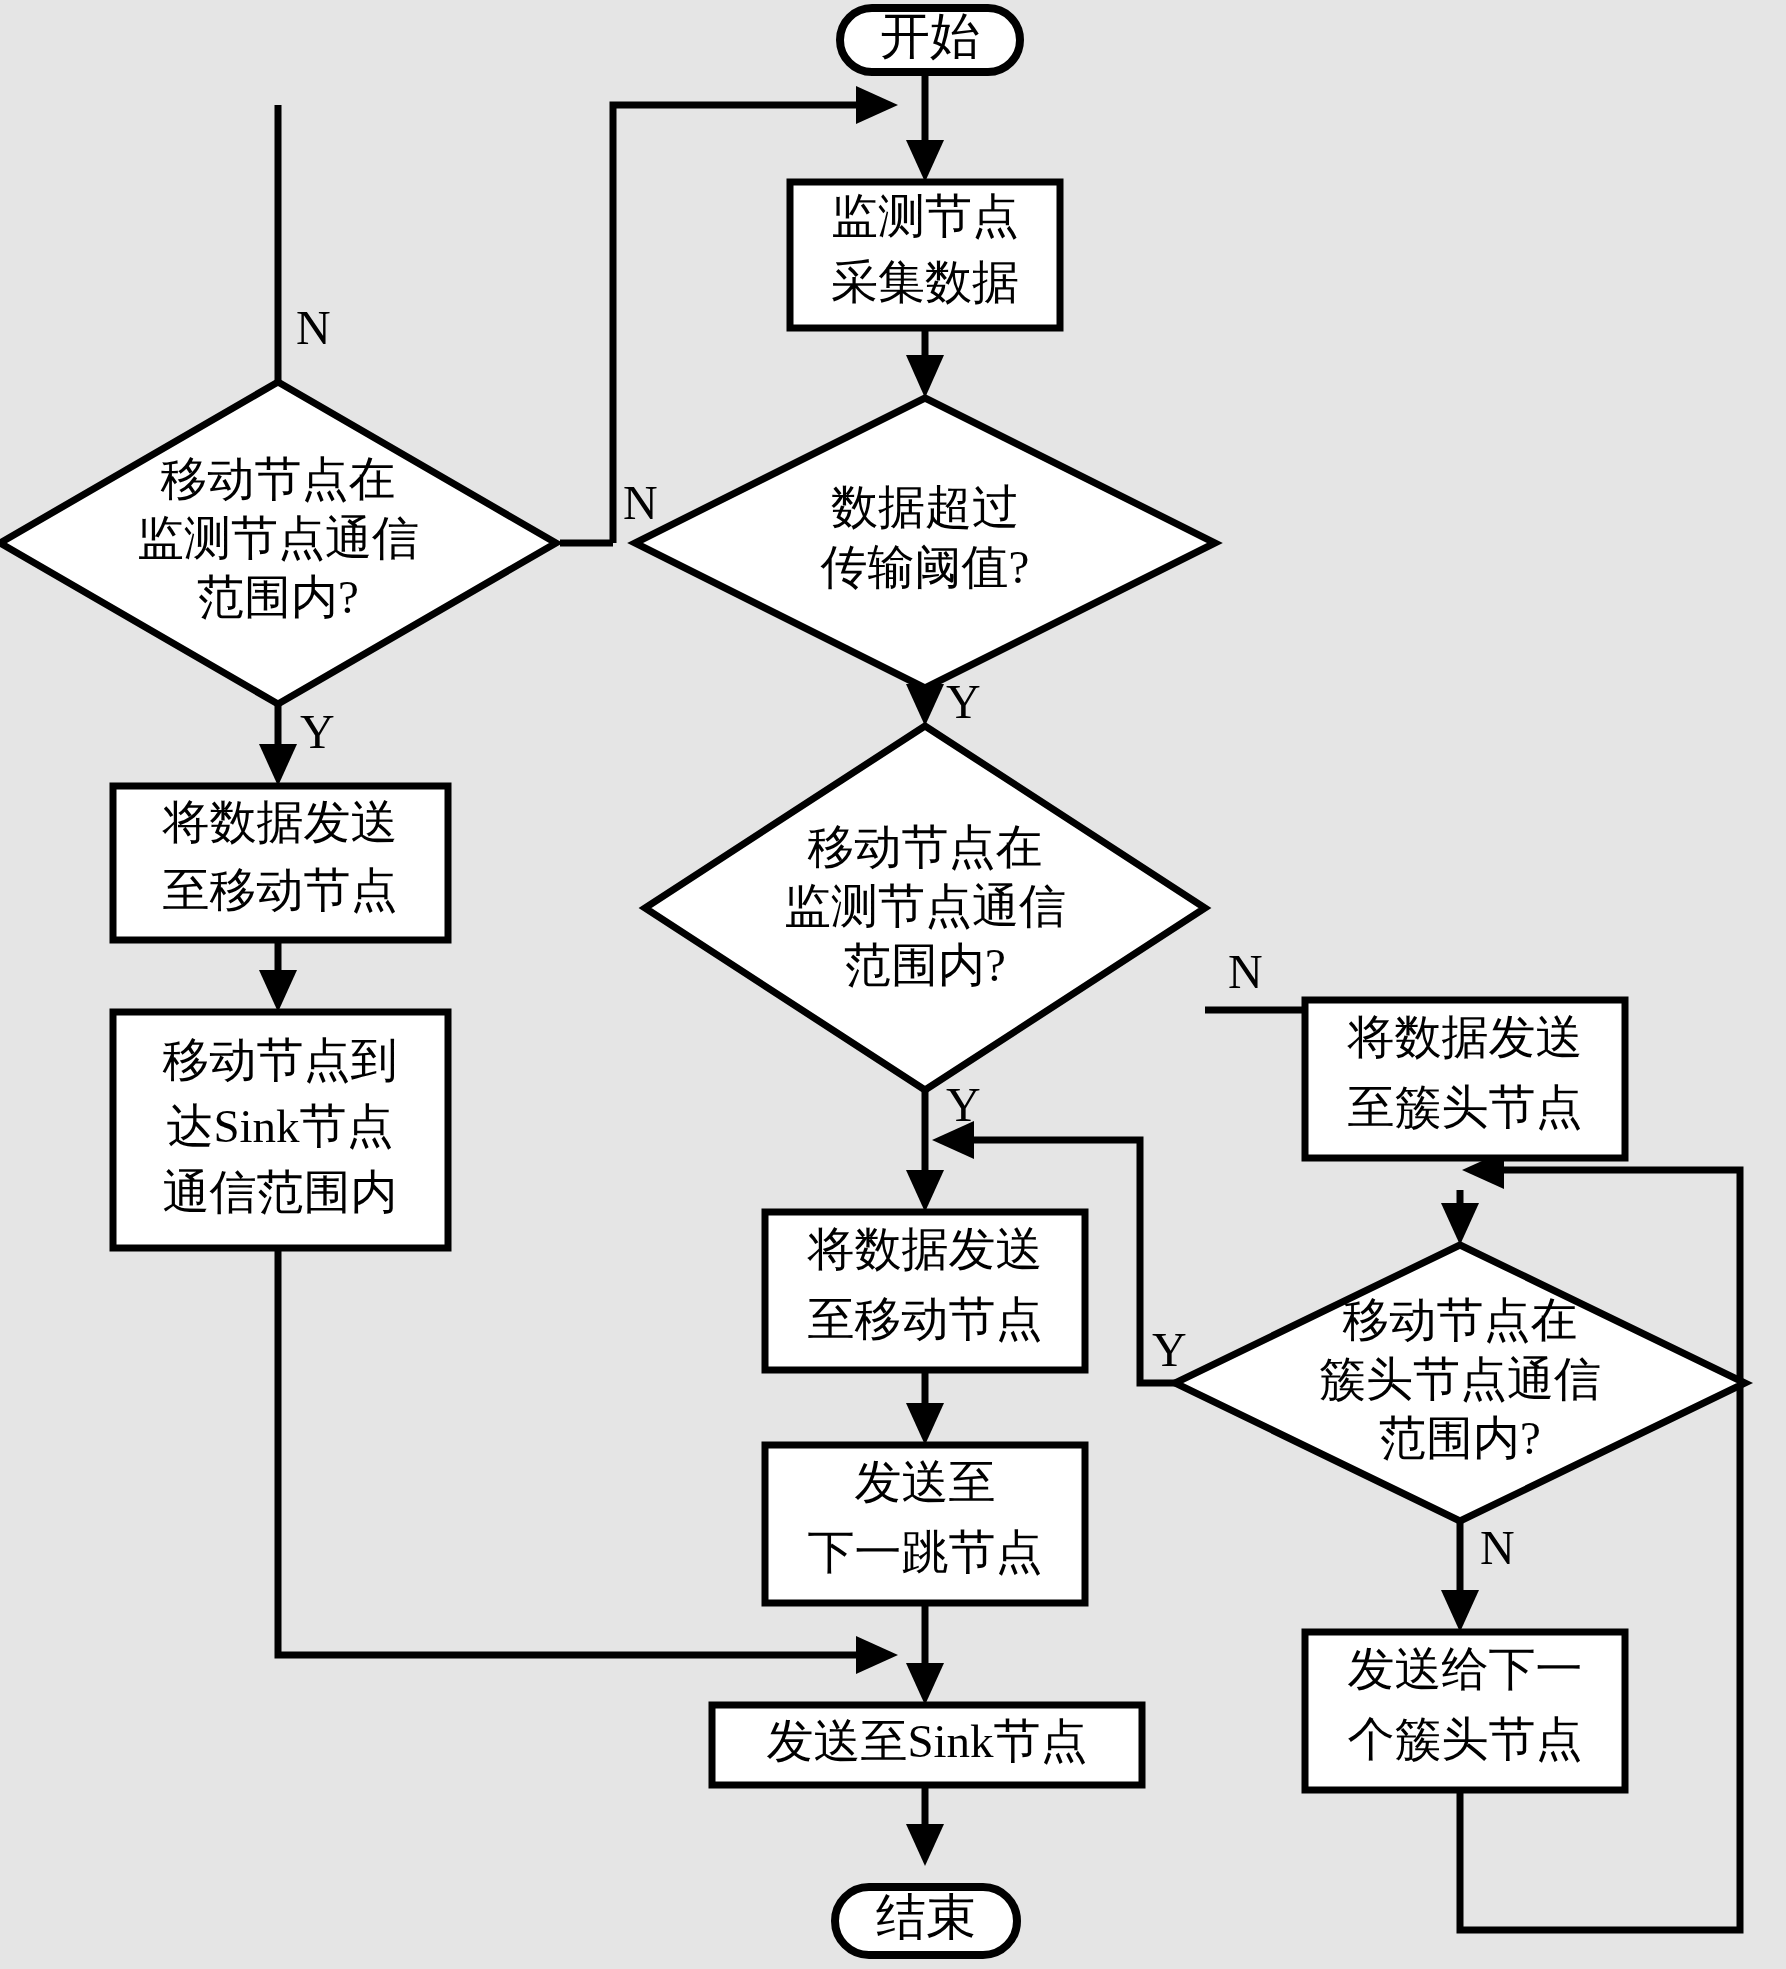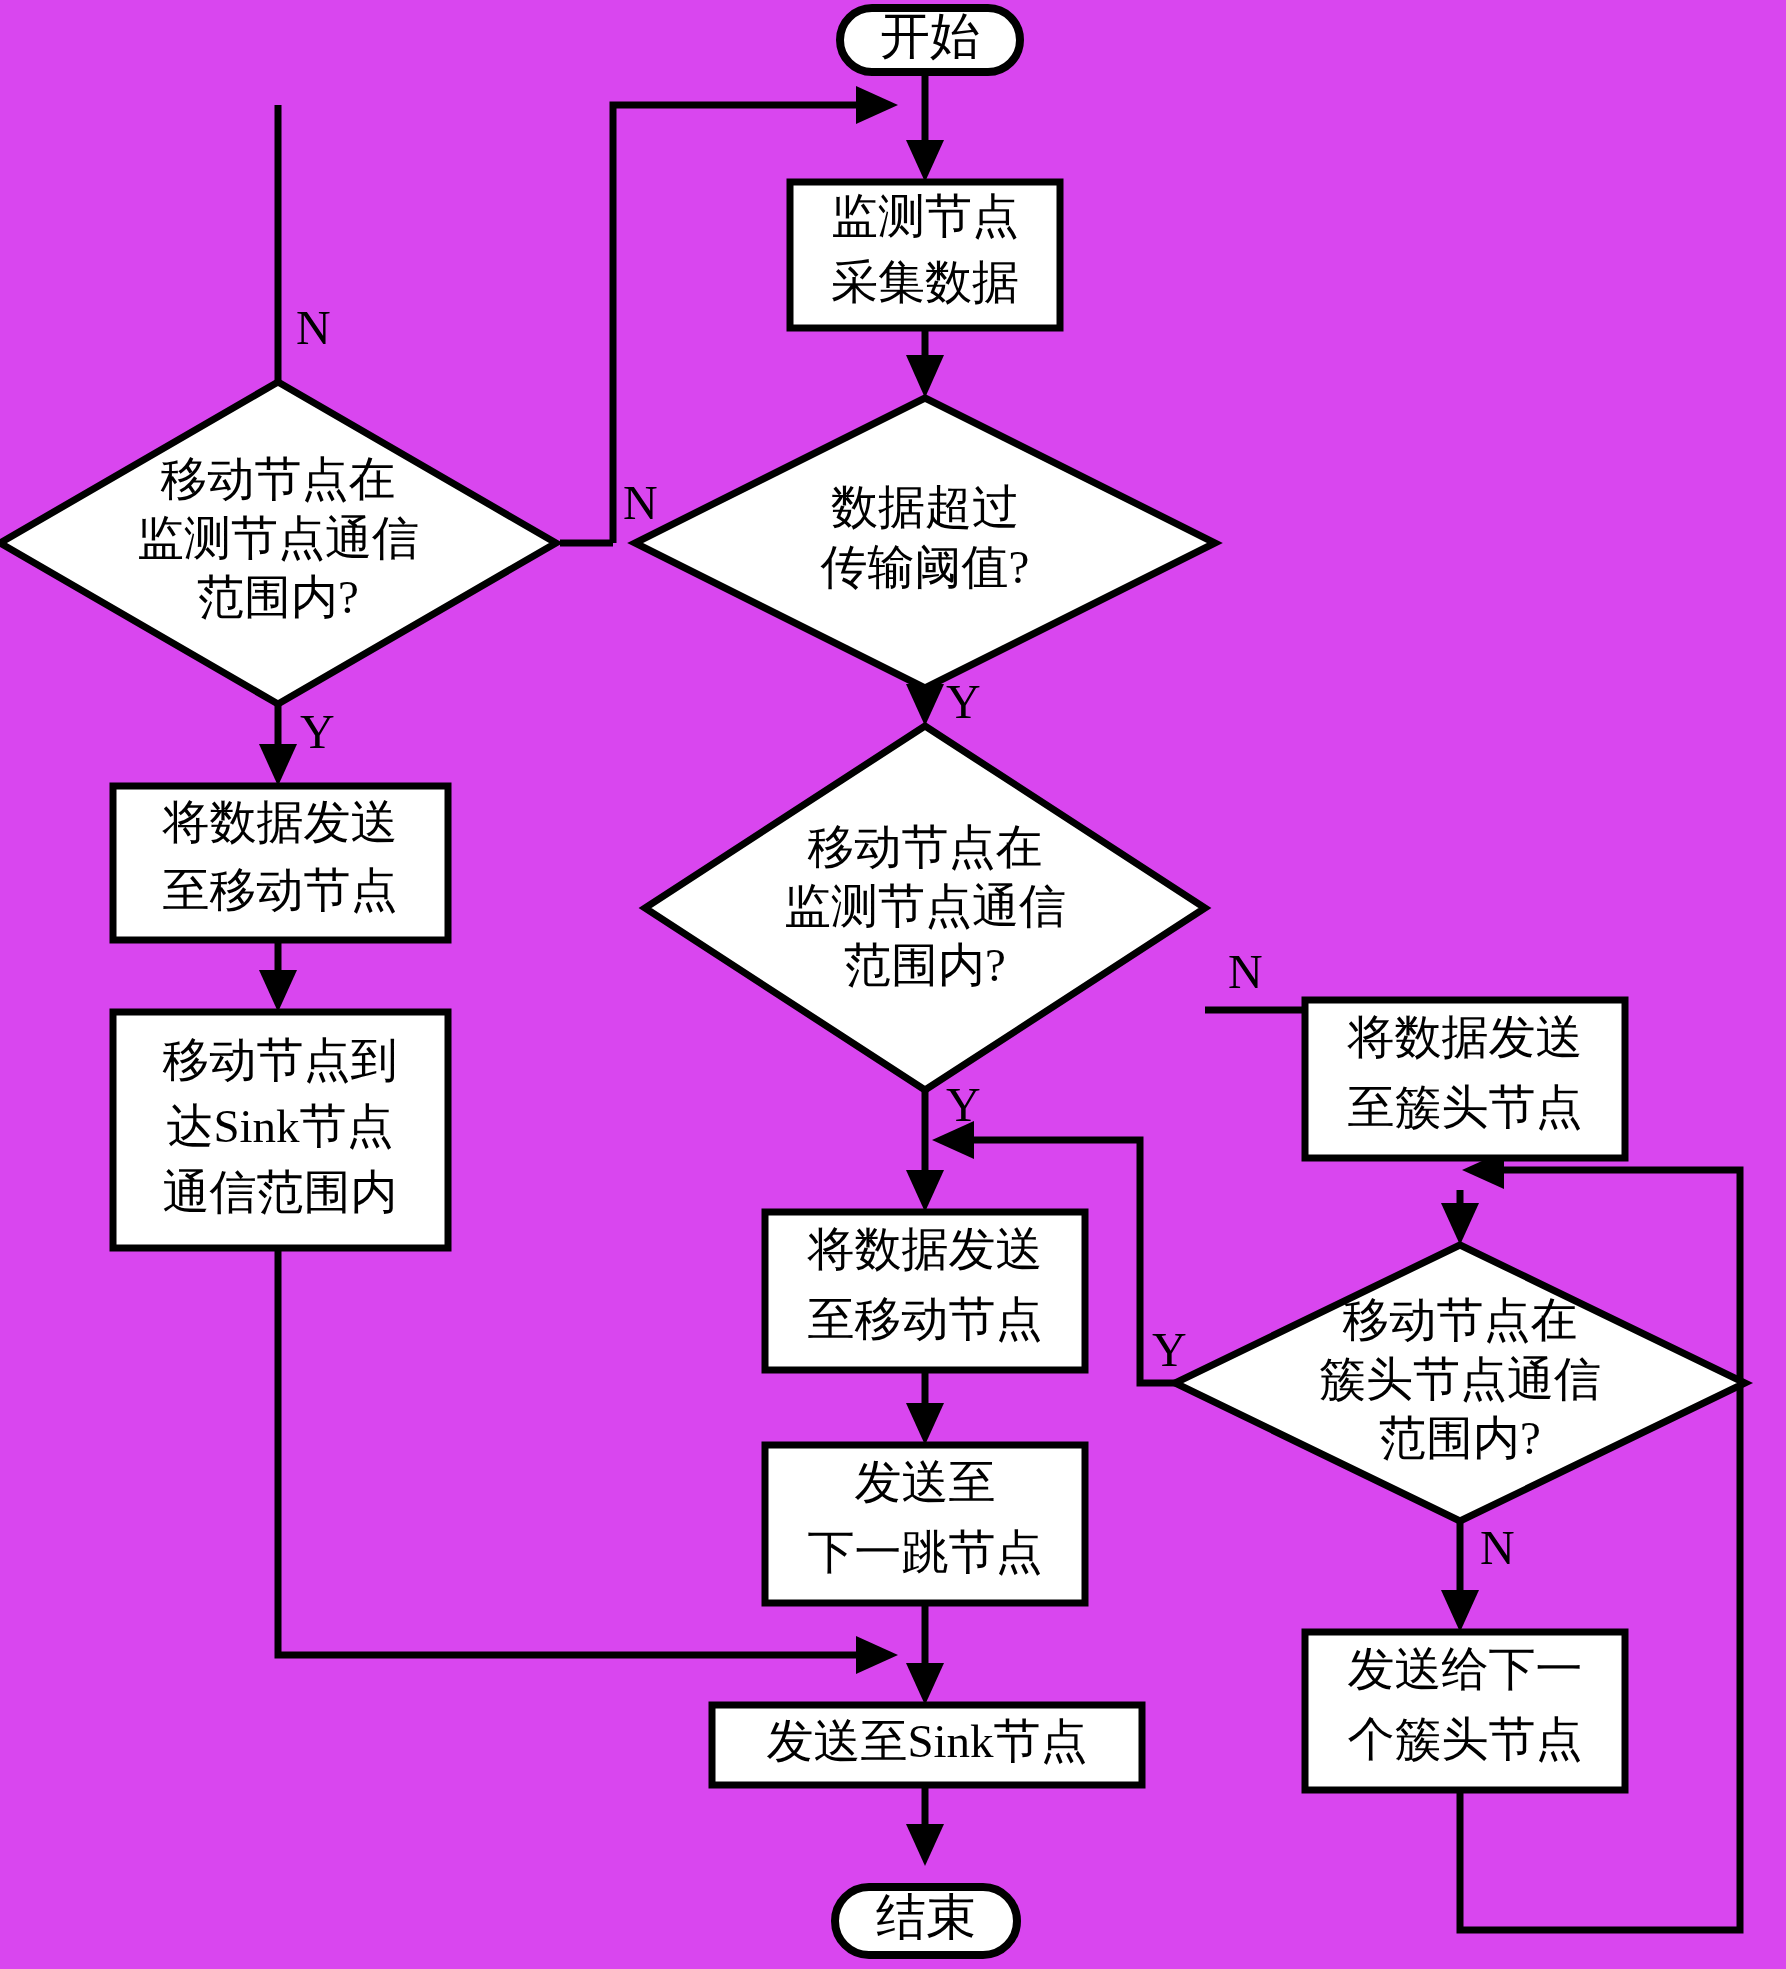--- a/index.html
+++ b/index.html
@@ -4,21 +4,21 @@
 <style>
   html, body {
     margin: 0;
     padding: 0;
     background: #ffffff;
   }
   #flowchart-root {
     position: relative;
     width: 1786px;
     height: 1969px;
-    background: #d946ef;
+    background: #e5e5e5;
     font-family: "Liberation Serif", "DejaVu Serif", serif;
     overflow: hidden;
   }
   svg.fc {
     position: absolute;
     top: 0;
     left: 0;
     width: 1786px;
     height: 1969px;
   }

